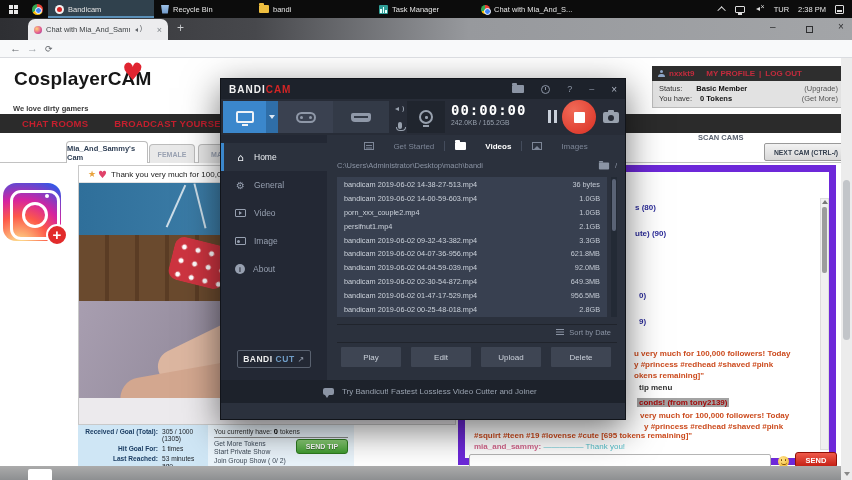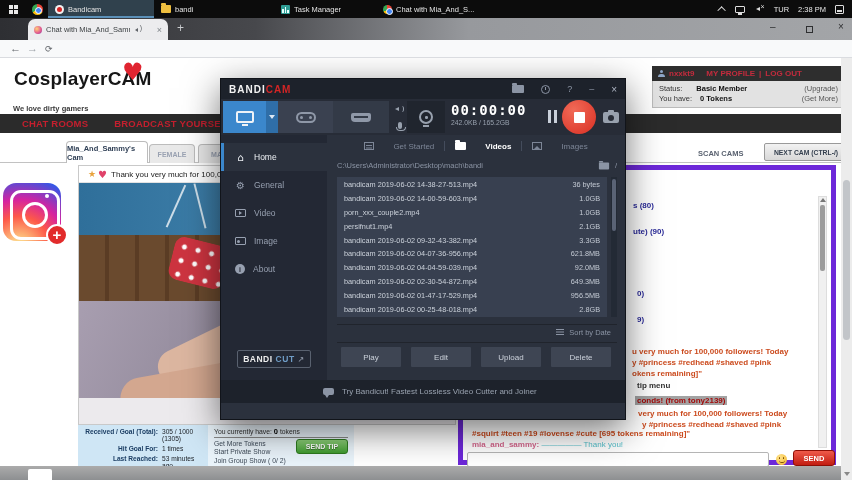--- a/index.html
+++ b/index.html
@@ -66,21 +66,21 @@
   .acct-body{background:#e2e2e2;border:1px solid #bbb;border-top:none;padding:2px 6px 3px;font-size:7.5px;color:#333}
   .acct-row{display:flex;margin:1px 0}
   .acct-row b{font-weight:bold;color:#111}
   .acct-link{margin-left:auto;color:#555}
   .navbar{left:0;top:114px;width:852px;height:19px;background:#2b2b2b;display:flex;align-items:center;gap:26px;padding-left:22px}
   .nav-item{color:#c41f2e;font-size:9.5px;font-weight:bold;letter-spacing:.2px}
   .camtab-line{left:0;top:162px;width:852px;height:1px;background:#c2c2c2}
   .camtab{position:absolute;border:1px solid #bcbcbc;border-bottom:none;border-radius:4px 4px 0 0;font-weight:bold;display:flex;align-items:center;justify-content:center}
   .camtab.active{left:66px;top:141px;width:82px;height:22px;background:#fff;color:#2f3f55;font-size:7.5px;z-index:1}
   .camtab.idle{top:144px;height:19px;background:#e9e9e9;color:#9aa2b2;font-size:7px}
-  .scancams{left:698px;top:149px;font-size:7.5px;font-weight:bold;color:#5a6270}
+  .scancams{left:698px;top:133px;font-size:7.5px;font-weight:bold;color:#5a6270}
   .nextcam{left:764px;top:143px;width:84px;height:18px;background:linear-gradient(#f2f2f2,#d8d8d8);border:1px solid #9a9a9a;border-radius:2px;font-size:6.8px;font-weight:bold;color:#35404f;display:flex;align-items:center;justify-content:center}
   .vidpanel{left:78px;top:165px;width:378px;height:260px;background:#fff;border:1px solid #c9c9c9}
   .banner{height:17px;display:flex;align-items:center;gap:2px;padding:0 4px 0 9px;border-bottom:1px solid #e2e2e2;font-size:8px;color:#222;white-space:nowrap;overflow:hidden}
   .banner .st{color:#e8a33d;font-size:9px;font-family:"DejaVu Sans",sans-serif}
   .banner .ht{color:#e0426a;font-size:10px;font-family:"DejaVu Sans",sans-serif;margin-right:2px}
   .scene{position:absolute;left:0;top:17px;width:376px;height:241px;overflow:hidden;background:#9b91a2}
   .scene>div{position:absolute}
   .sc-wall{left:0;top:0;width:100%;height:60px;background:linear-gradient(90deg,#2f6f9a,#4586b0 60%,#3a7aa4)}
   .sc-cord{width:1.5px;height:46px;background:rgba(255,255,255,.75);top:0}
   .sc-wood{left:0;top:52px;width:100%;height:88px;background:repeating-linear-gradient(90deg,#6a4a2e 0 26px,#5a3c24 26px 30px)}
@@ -98,21 +98,21 @@
   .insta-badge{position:absolute;right:-7px;bottom:-5px;width:22px;height:22px;border-radius:50%;background:#e22b2b;border:2px solid #fff;color:#fff;font-size:15px;font-weight:bold;display:flex;align-items:center;justify-content:center;line-height:0}
   .stats{left:78px;top:425px;width:130px;height:41px;background:#cfe6f5;padding:3px 4px;font-size:6.6px}
   .stat-row{display:flex;margin-bottom:3px}
   .stat-lab{width:76px;text-align:right;color:#1c3e64;font-weight:bold;flex:none}
   .stat-val{margin-left:4px;color:#20242a}
   .tokpanel{left:208px;top:425px;width:146px;height:41px;background:#eaf4fb;padding:2px 6px 0;font-size:6.8px;color:#3e4a58}
   .tok-have{border-bottom:1px solid #8a8a8a;padding-bottom:1px;margin-bottom:1px;color:#333}
   .tok-have b{color:#000;font-size:7.5px}
   .tok-link{margin:1.5px 0}
   .sendtip{left:296px;top:439px;width:52px;height:15px;background:linear-gradient(#8ed17a,#3f9a2f);border:1px solid #2d7a1f;border-radius:3px;color:#fff;font-size:7px;font-weight:bold;display:flex;align-items:center;justify-content:center;text-shadow:0 1px 1px rgba(0,0,0,.4)}
-  .chatpanel{left:458px;top:165px;width:378px;height:300px;background:#fff;border:5px solid #6d28d9}
+  .chatpanel{left:458px;top:165px;width:378px;height:300px;background:#fff;border:7px solid #6d28d9}
   .cfrag{position:absolute;font-size:8px;font-weight:bold;white-space:nowrap}
   .c-blue{color:#2b2b99}
   .c-orange{color:#cc4b1e}
   .c-dark{color:#333}
   .c-hl{background:#a3a3a3;color:#a30b0b;padding:0 2px}
   .c-name{color:#d4668c}
   .c-teal{color:#53bfca;font-weight:normal}
   .chat-input{position:absolute;left:4px;top:282px;width:302px;height:15px;border:1px solid #b5b5b5;border-radius:2px;background:#fff}
   .emoji{position:absolute;left:313px;top:284px;width:11px;height:11px;border-radius:50%;background:radial-gradient(circle at 35% 30%,#ffe28a,#f0b429);position:absolute}
   .emoji:before{content:"";position:absolute;left:2.5px;top:3px;width:1.5px;height:1.5px;border-radius:50%;background:#7a4a00;box-shadow:4px 0 0 #7a4a00}
@@ -227,20 +227,24 @@
         <i></i>
       </span>
     </div>
   <div class="tb-chrome">
       <span class="chrome-ball"></span>
     </div>
   <div class="tb-item active" style="width:106px">
       <span class="ic-bandi-task"></span>
       <span>Bandicam</span>
     </div>
+  <div class="tb-item" style="width:98px">
+      <span class="ic-bin"></span>
+      <span>Recycle Bin</span>
+    </div>
   <div class="tb-item" style="width:86px">
       <span class="ic-folder-y"></span>
       <span>bandi</span>
     </div>
   <div class="tb-item" style="width:96px;margin-left:34px">
       <span class="ic-taskmgr">
         <i style="height:4px"></i>
         <i style="height:6px"></i>
         <i style="height:3px"></i>
       </span>

